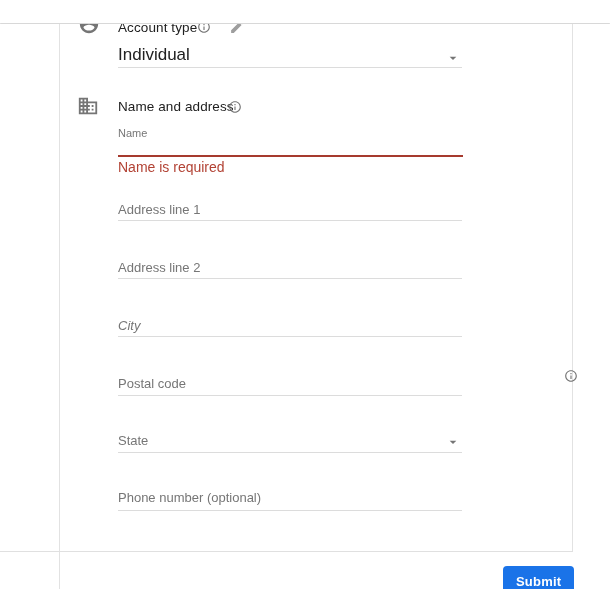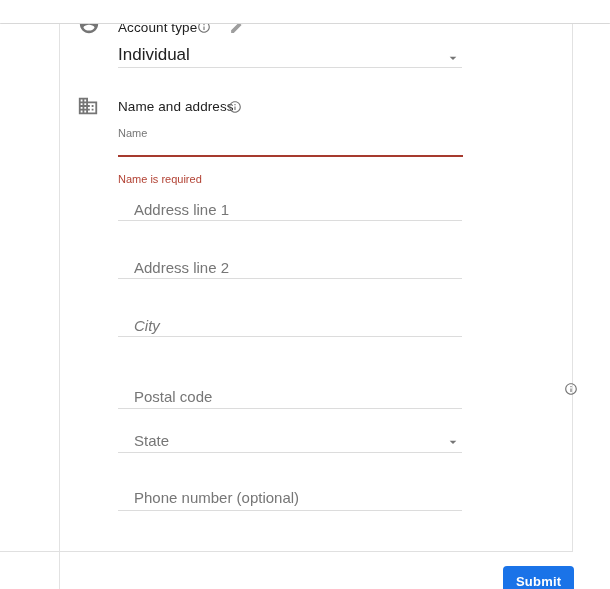--- a/index.html
+++ b/index.html
@@ -42,35 +42,35 @@
     position:absolute; left:118px; top:46px; width:344px; height:21px; cursor:pointer;
   }
   .select-value { position:absolute; left:0; top:1px; font-size:17px; color:#212121; line-height:16px; }
   .caret { position:absolute; right:1px; top:4px; width:16px; height:16px; }
   .select-row .row-line, .field .row-line {
     position:absolute; left:0; bottom:-1px; width:344px; height:1px; background:#dcdcdc;
   }
 
   
   .field { position:absolute; left:118px; width:344px; height:37px; cursor:text; }
-  .field-label { position:absolute; left:16px; top:0; font-size:15px; color:#767676; line-height:16px; white-space:nowrap; }
+  .field-label { position:absolute; left:0; top:0; font-size:13px; color:#767676; line-height:16px; white-space:nowrap; }
   .field .row-line { bottom:auto; top:18px; }
   .f-addr1 { top:202px; }
   .f-addr2 { top:260px; }
   .f-city  { top:318px;font-style:italic; }
-  .f-postal{ top:376px;margin-top:13px; } .f-postal .row-line { top:19px; }
+  .f-postal{ top:376px; } .f-postal .row-line { top:19px; }
   .f-state { top:433px; cursor:pointer; } .f-state .row-line { top:19px; }
   .f-state .caret { top:1px; }
   .f-phone { top:490px; } .f-phone .row-line { top:20px; }
 
   
   .f-name { position:absolute; left:118px; top:127px; width:345px; height:52px; cursor:text; }
   .floating-label { position:absolute; left:0; top:0; font-size:11px; color:#767676; line-height:13px; }
   .error-line { position:absolute; left:0; top:28px; width:345px; height:2px; background:#a63a2e; }
-  .error-text { position:absolute; left:0; top:46px; font-size:11px; color:#b24234; line-height:13px; white-space:nowrap; }
+  .error-text { position:absolute; left:0; top:34px; font-size:14px; color:#b24234; line-height:13px; white-space:nowrap; }
 
   
   .submit-btn {
     position:absolute; left:503px; top:566px; height:32px; padding:0 13px;
     background:#1a73e8; color:#ffffff; font-family:inherit; font-size:13px; font-weight:bold;
     letter-spacing:.2px; border:none; border-radius:4px; cursor:pointer; line-height:30px;
   }
 </style>
 </head>
 <body>

